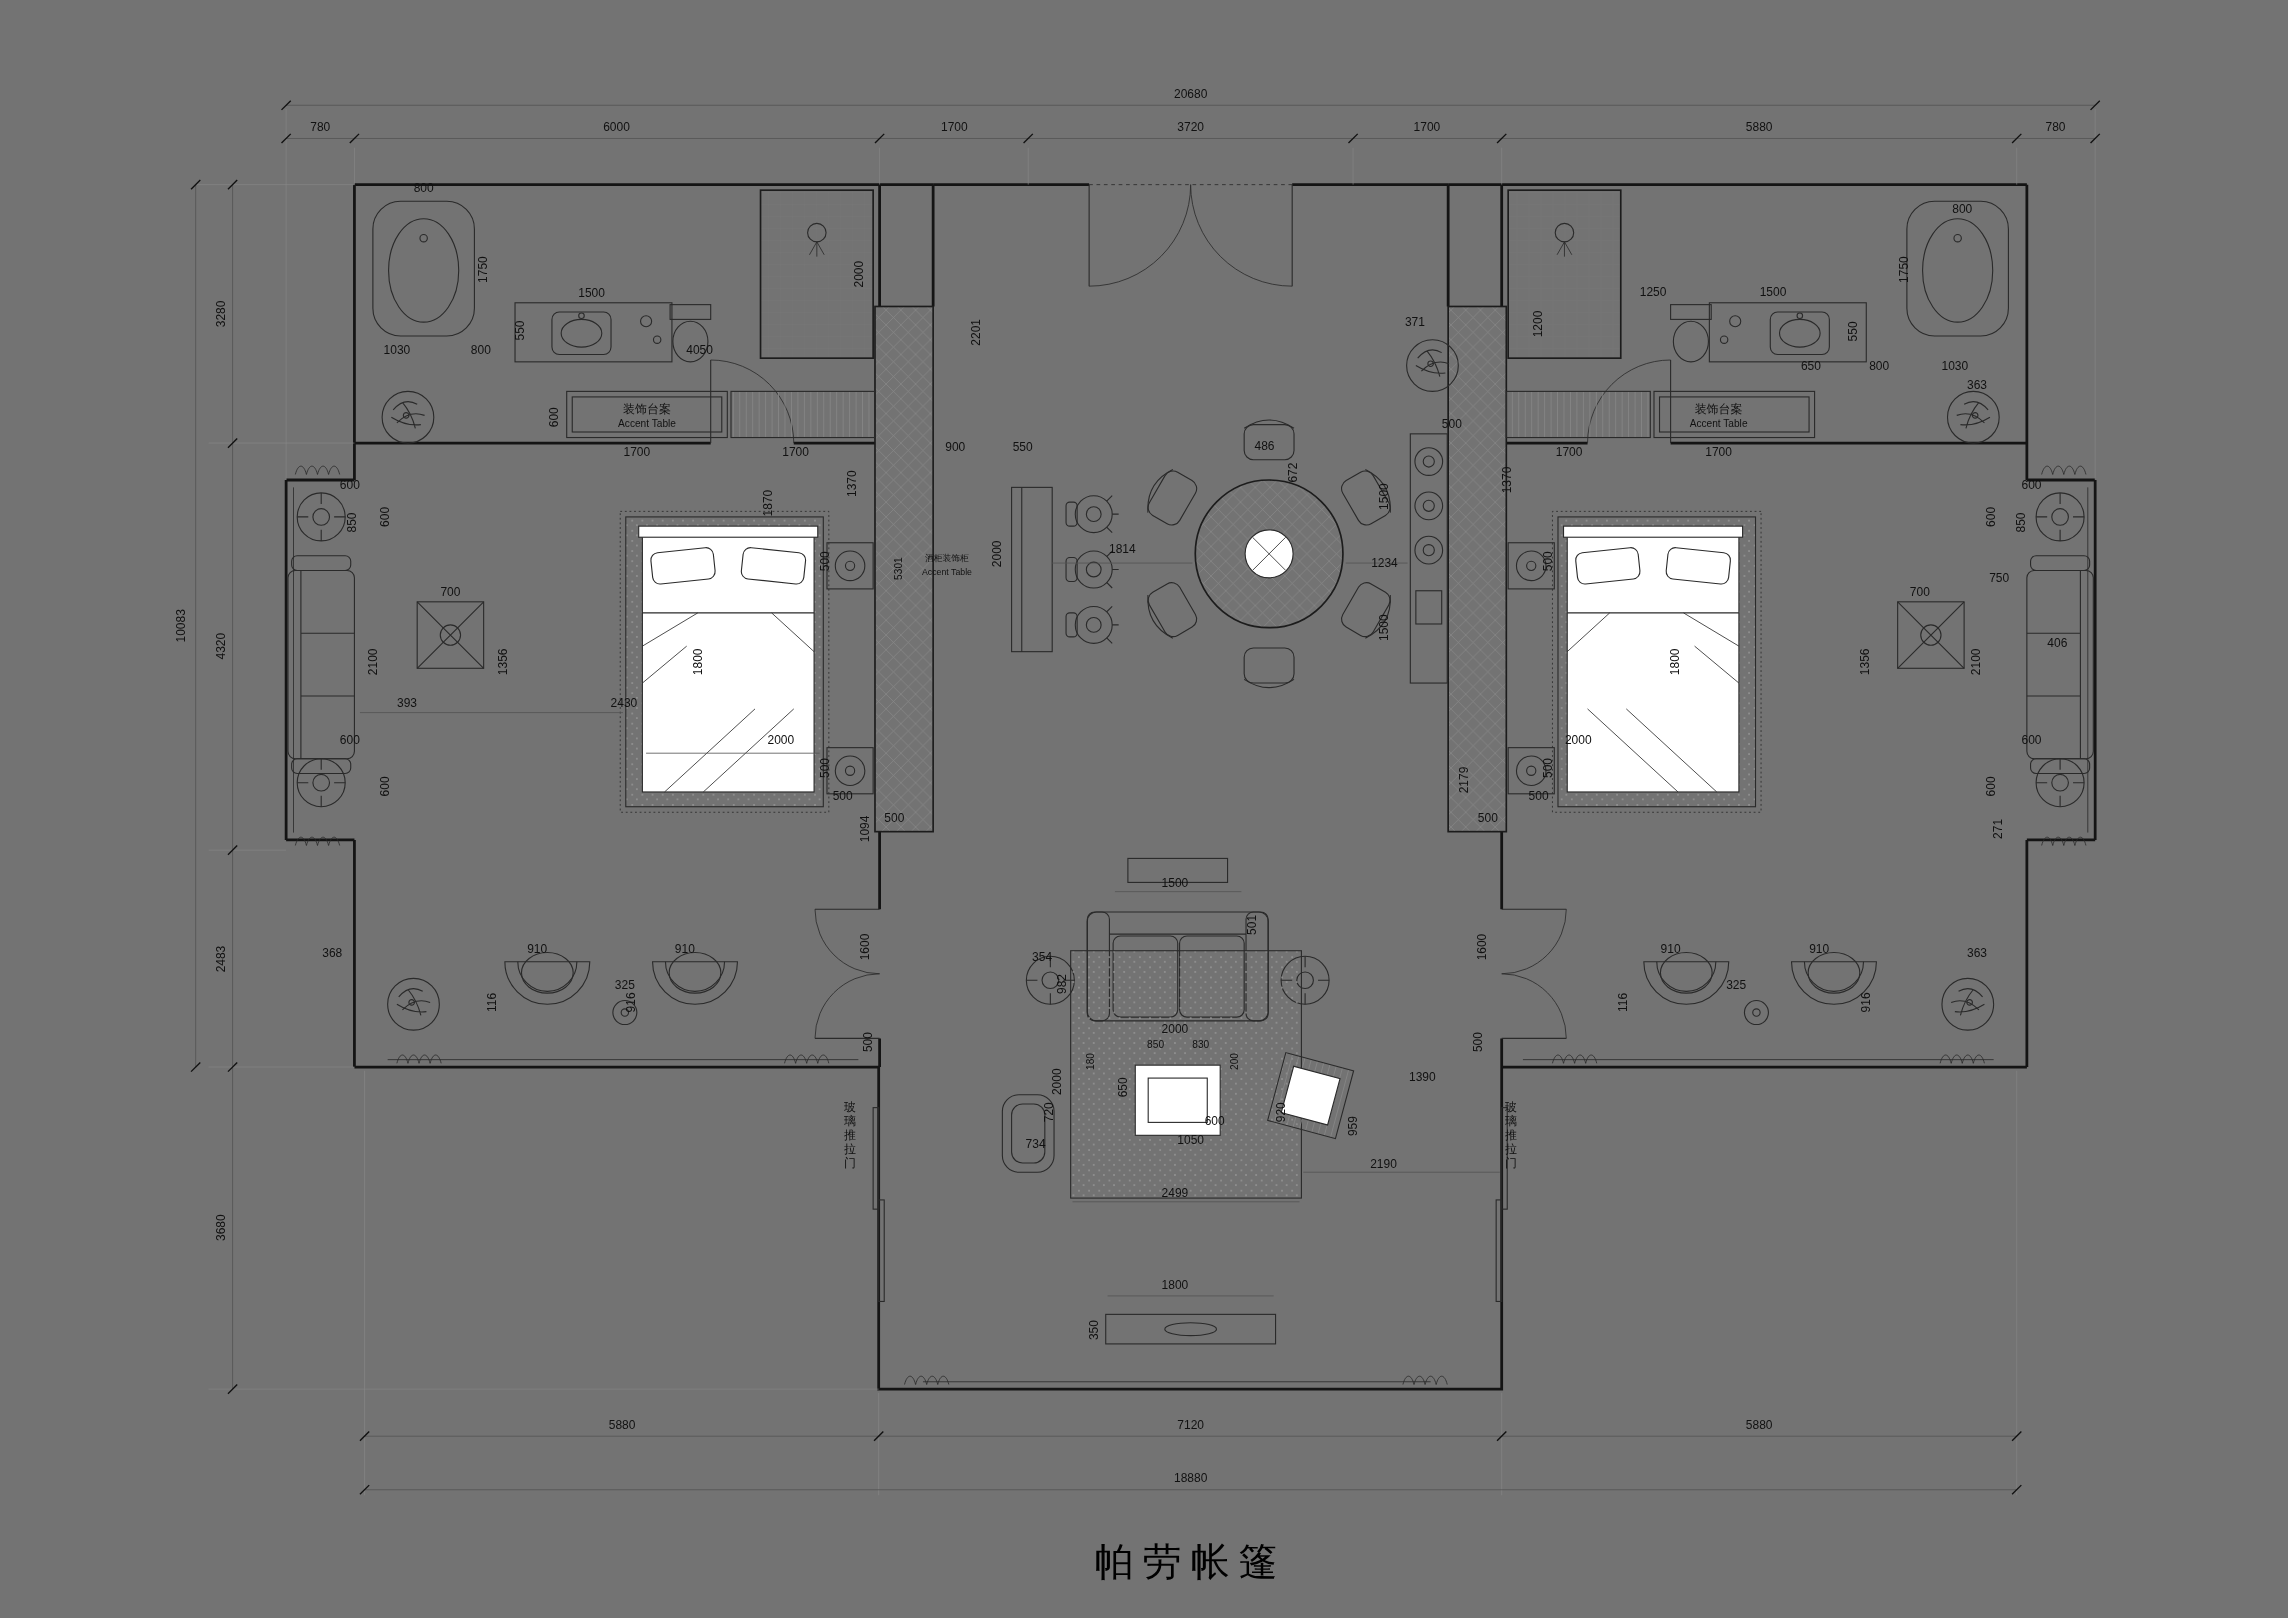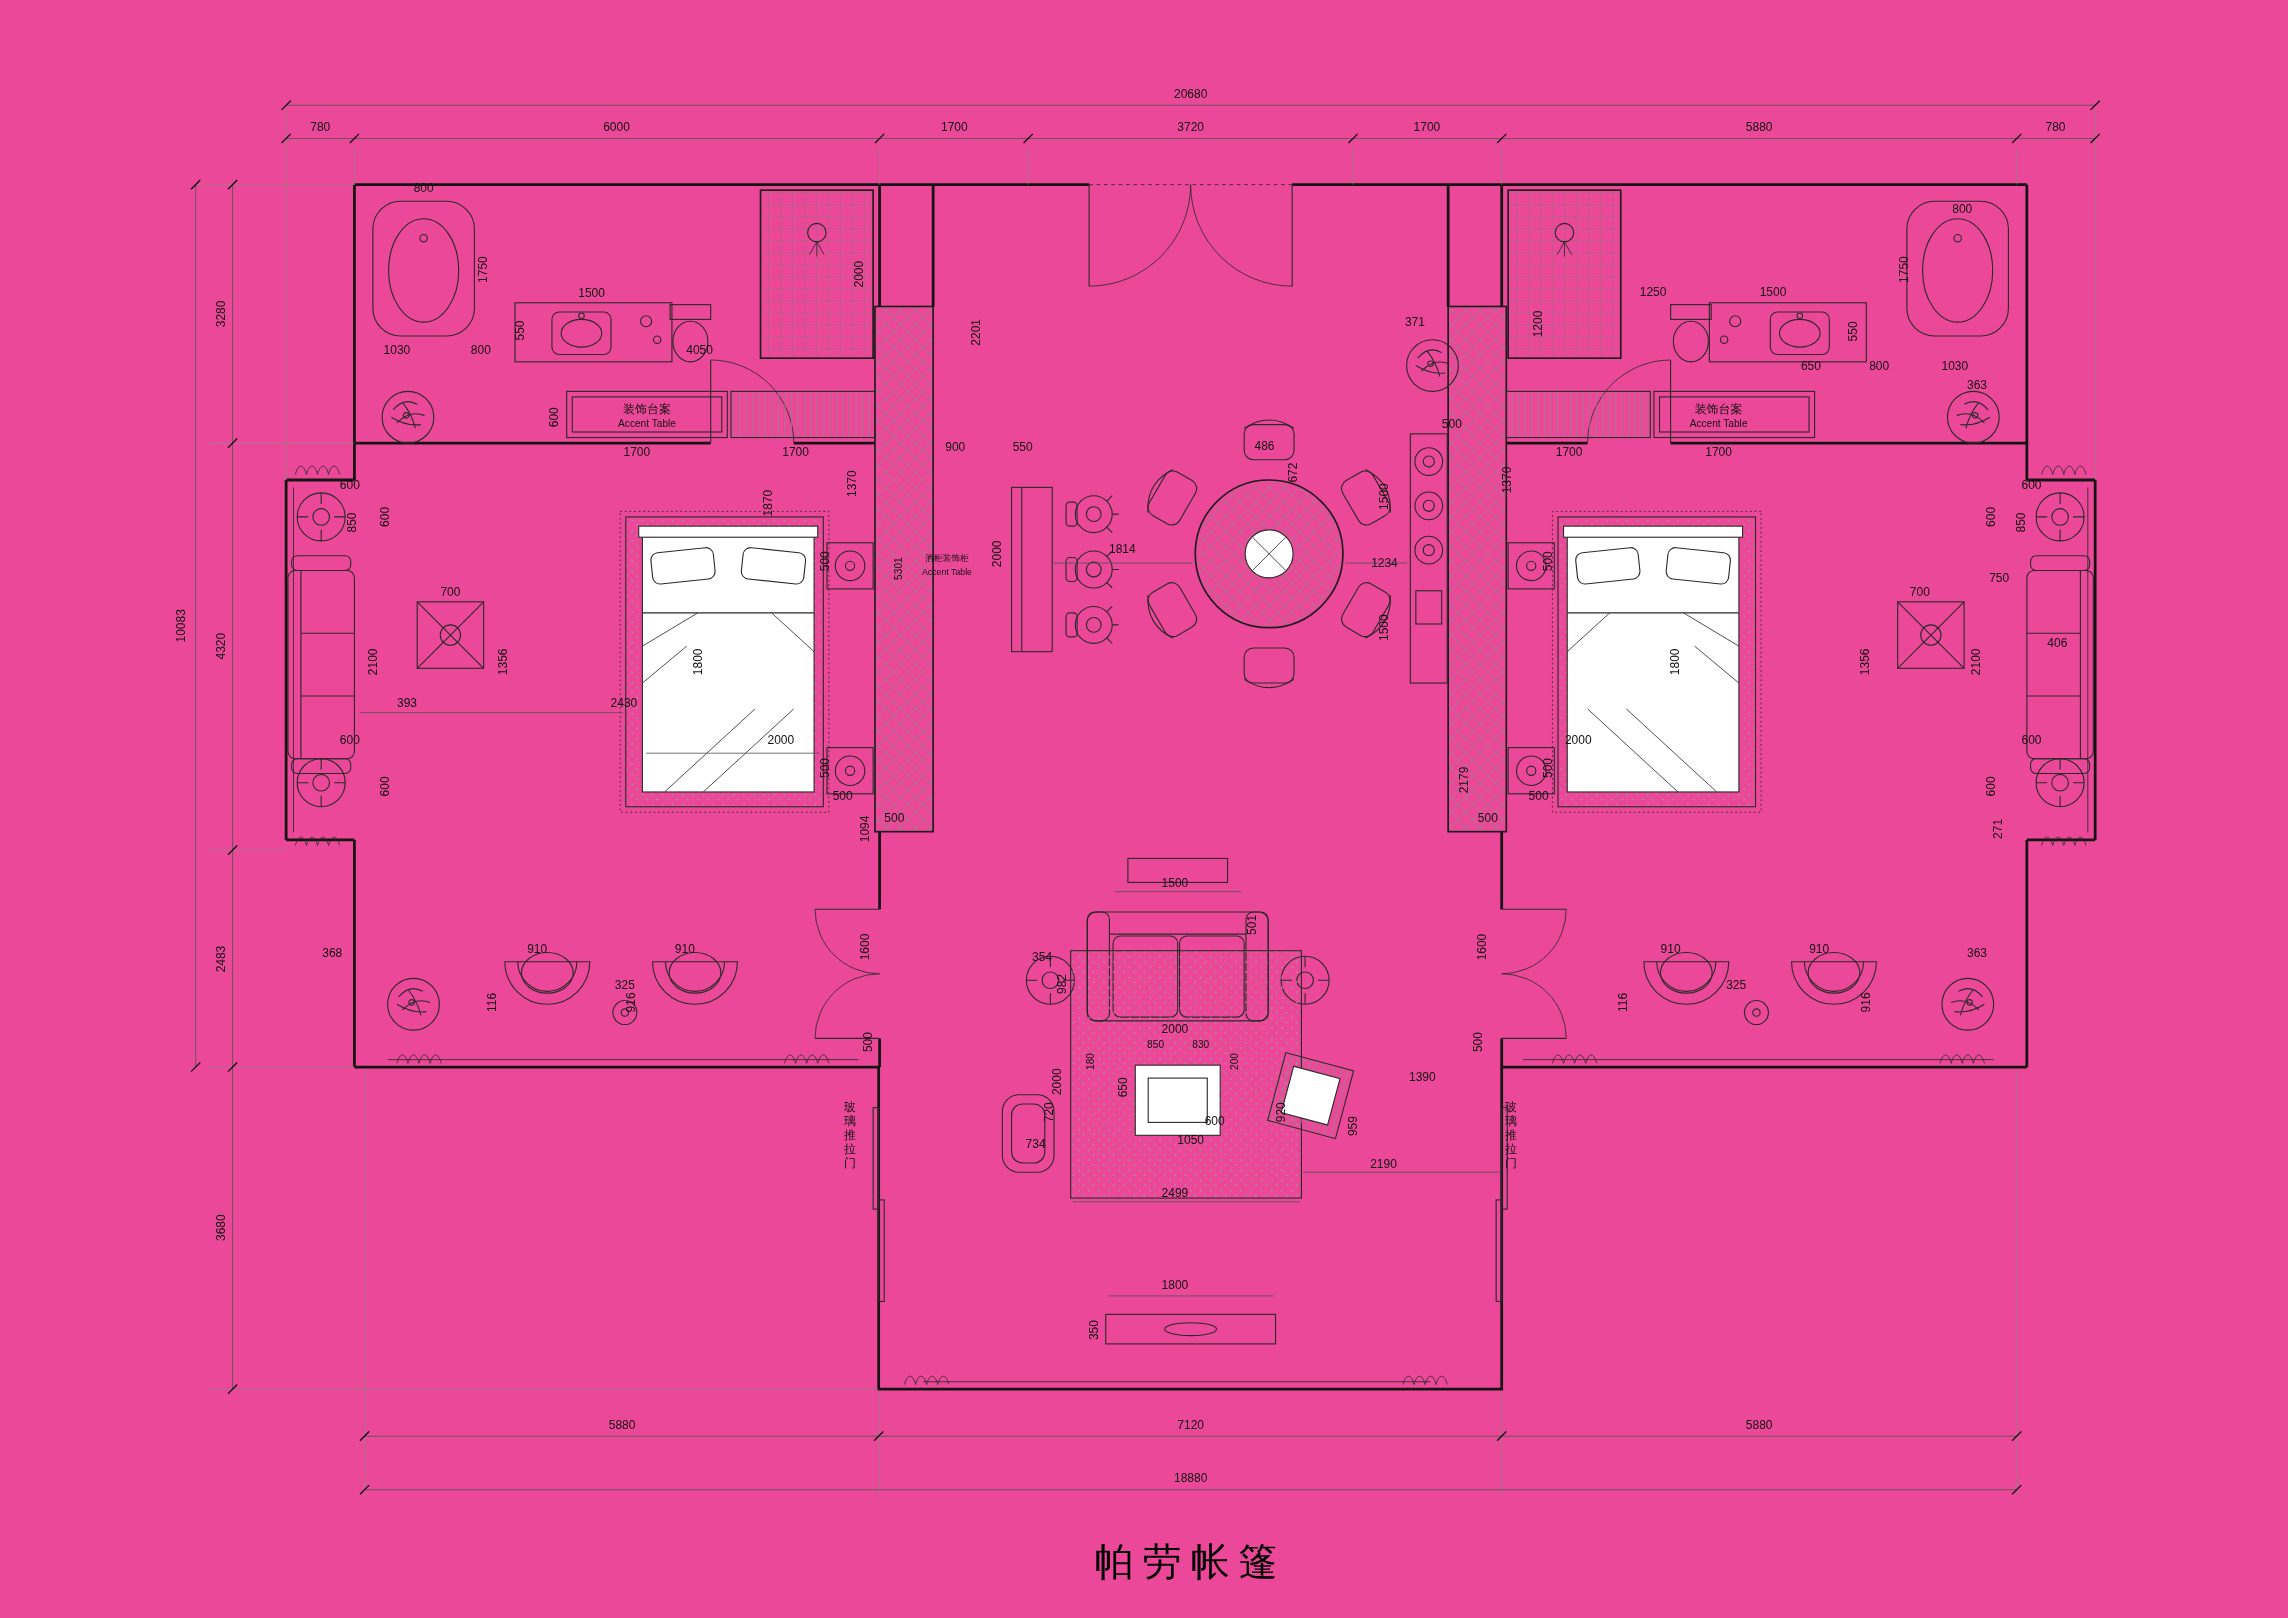--- a/index.html
+++ b/index.html
@@ -1,16 +1,16 @@
 <!DOCTYPE html>
 <html style="font-size:14.8px"><head>
 <meta charset="utf-8">
 <style>
   html,body{margin:0;padding:0;background:#ffffff;}
-  .sheet{width:2289px;height:1619px;background:#ec4899;position:relative;}
+  .sheet{width:2289px;height:1619px;background:#737373;position:relative;}
   svg{display:block;}
   .w2{stroke:#141414;stroke-width:3;fill:none;stroke-linecap:butt;}
   .w1{stroke:#1c1c1c;stroke-width:1.8;fill:none;}
   .f{stroke:#2a2a2a;stroke-width:1.2;fill:none;}
   .fl{stroke:#2a2a2a;stroke-width:0.9;fill:none;}
   .dimline{stroke:#555;stroke-width:0.9;fill:none;}
   .extline{stroke:#888;stroke-width:0.7;fill:none;}
   .tickline{stroke:#111;stroke-width:1.5;fill:none;}
   .diamf{fill:url(#diam);}
   .gridf{fill:url(#grid);}

